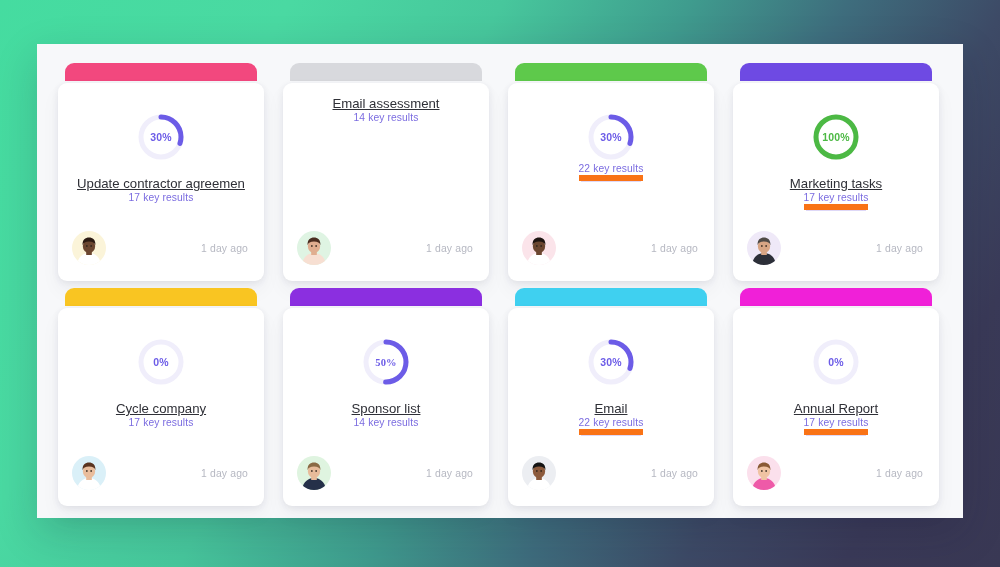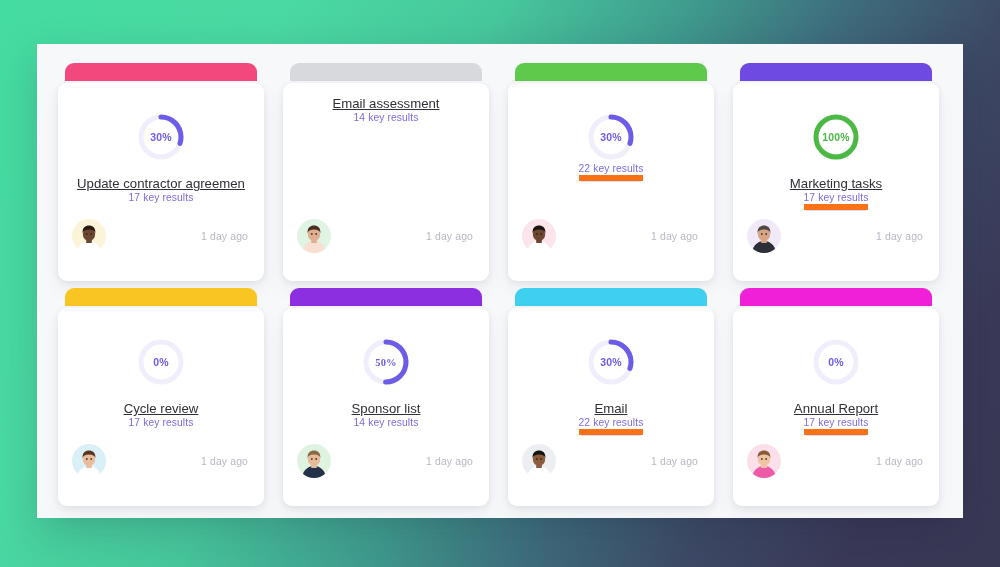--- a/index.html
+++ b/index.html
@@ -113,21 +113,21 @@
   .key-results.underlined {
     border-bottom: 6px solid #f97316;
     padding-bottom: 1px;
     box-shadow: 0 3px 0 -2px #ded8f7;
   }
 
   
   .card-footer {
     position: absolute;
     left: 0;
-    bottom: 16px;
+    bottom: 4px;
     width: 100%;
     height: 58px;
     display: flex;
     align-items: center;
     justify-content: space-between;
     padding: 0 16px 0 14px;
   }
 
   .avatar {
     width: 34px;
@@ -256,21 +256,21 @@
       </div>
       <div class="card">
         <div class="card-tab" style="background: rgb(249, 197, 34);"></div>
         <div class="card-body">
           <div class="donut-wrap">
             <svg width="52" height="52" viewBox="0 0 52 52">
               <circle cx="26" cy="26" r="20" fill="none" stroke="#f0eefb" stroke-width="5"></circle>
             </svg>
             <div class="donut-label" style="color: rgb(108, 92, 231);">0%</div>
           </div>
-          <div class="card-title">Cycle review</div>
+          <div class="card-title">Cycle company</div>
           <div class="key-results">17 key results</div>
           <div class="card-footer">
             <div class="avatar">
               <svg width="34" height="34" viewBox="0 0 34 34">
                 <rect x="0" y="0" width="34" height="34" fill="#daf0f8"></rect>
                 <path d="M5 34 C6 25 12 22 17 22 C22 22 28 25 29 34 Z" fill="#ffffff"></path>
                 <rect x="14.2" y="18" width="5.6" height="6" fill="#e9bd9c"></rect>
                 <ellipse cx="17" cy="15" rx="6.2" ry="7.2" fill="#e9bd9c"></ellipse>
                 <path d="M10.6 14.2 C10.2 8.6 13.4 6.4 17 6.4 C20.6 6.4 23.8 8.6 23.4 14.2 C22.9 11.6 20.6 10.4 17 10.4 C13.4 10.4 11.1 11.6 10.6 14.2 Z" fill="#5a3420"></path>
                 <ellipse cx="14.9" cy="15" rx="0.75" ry="0.95" fill="#2a2118"></ellipse>

